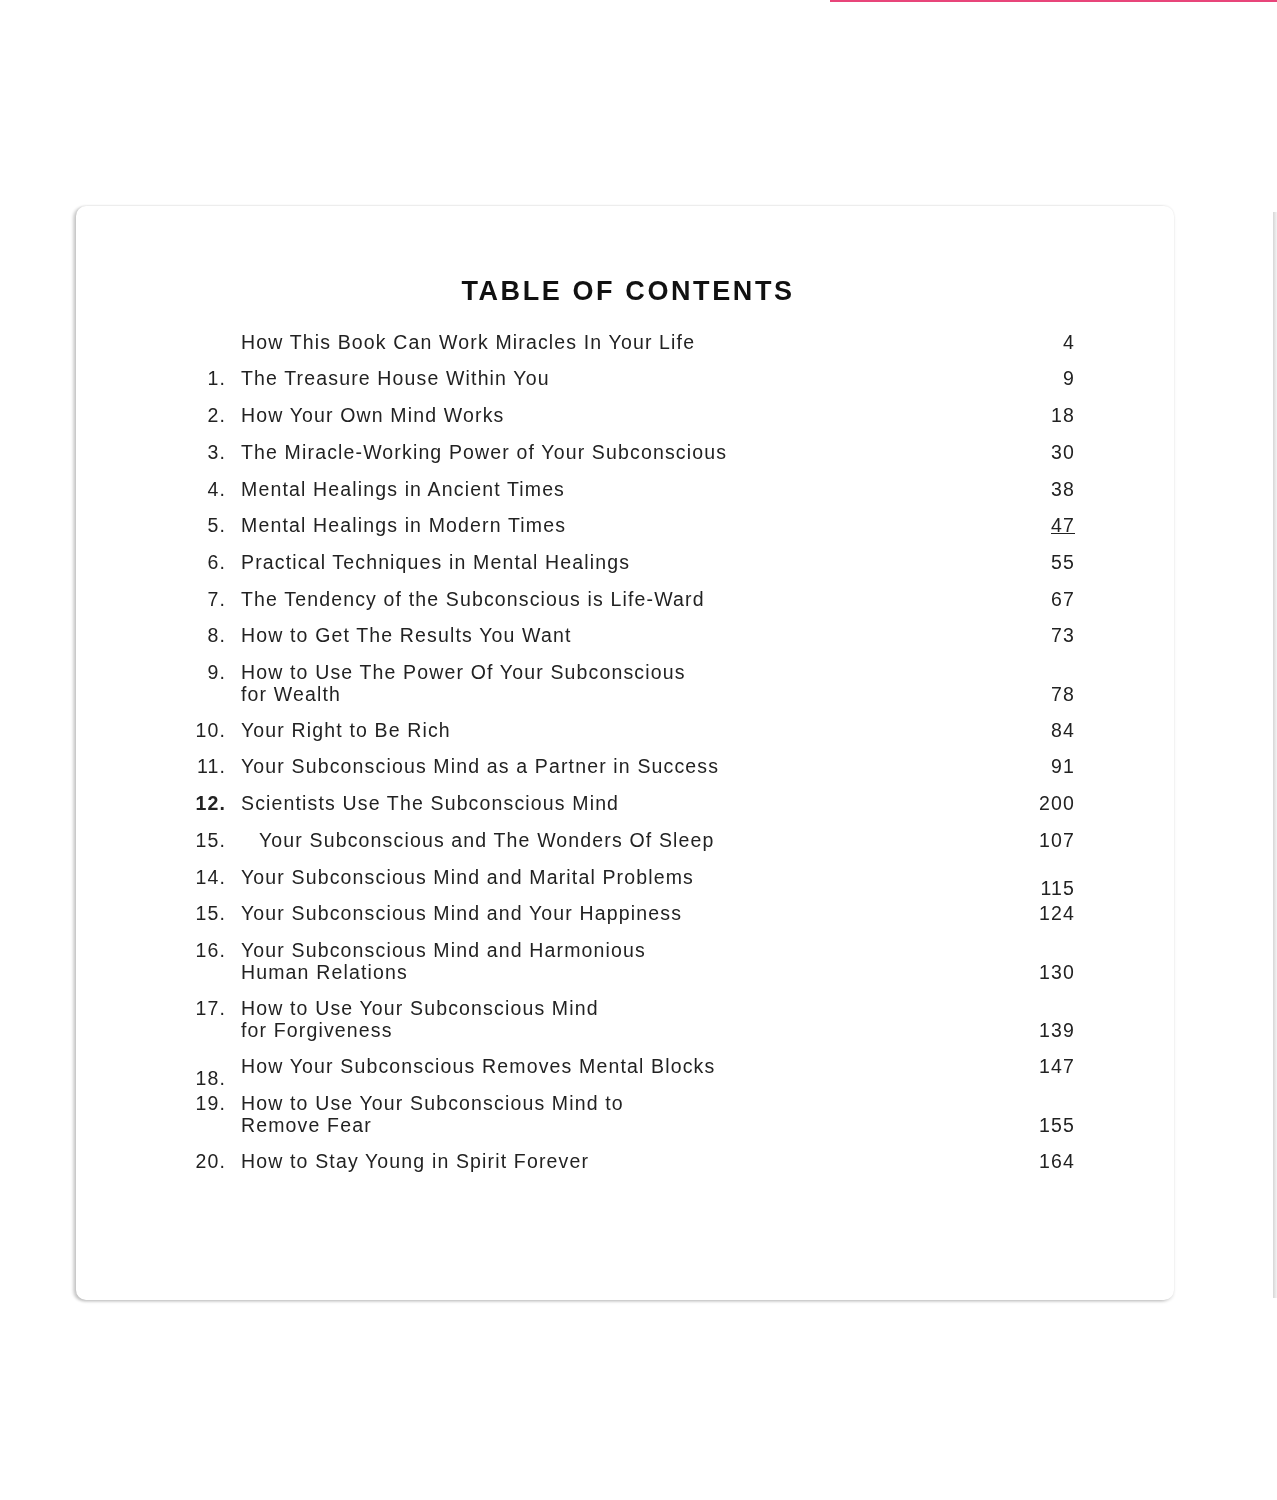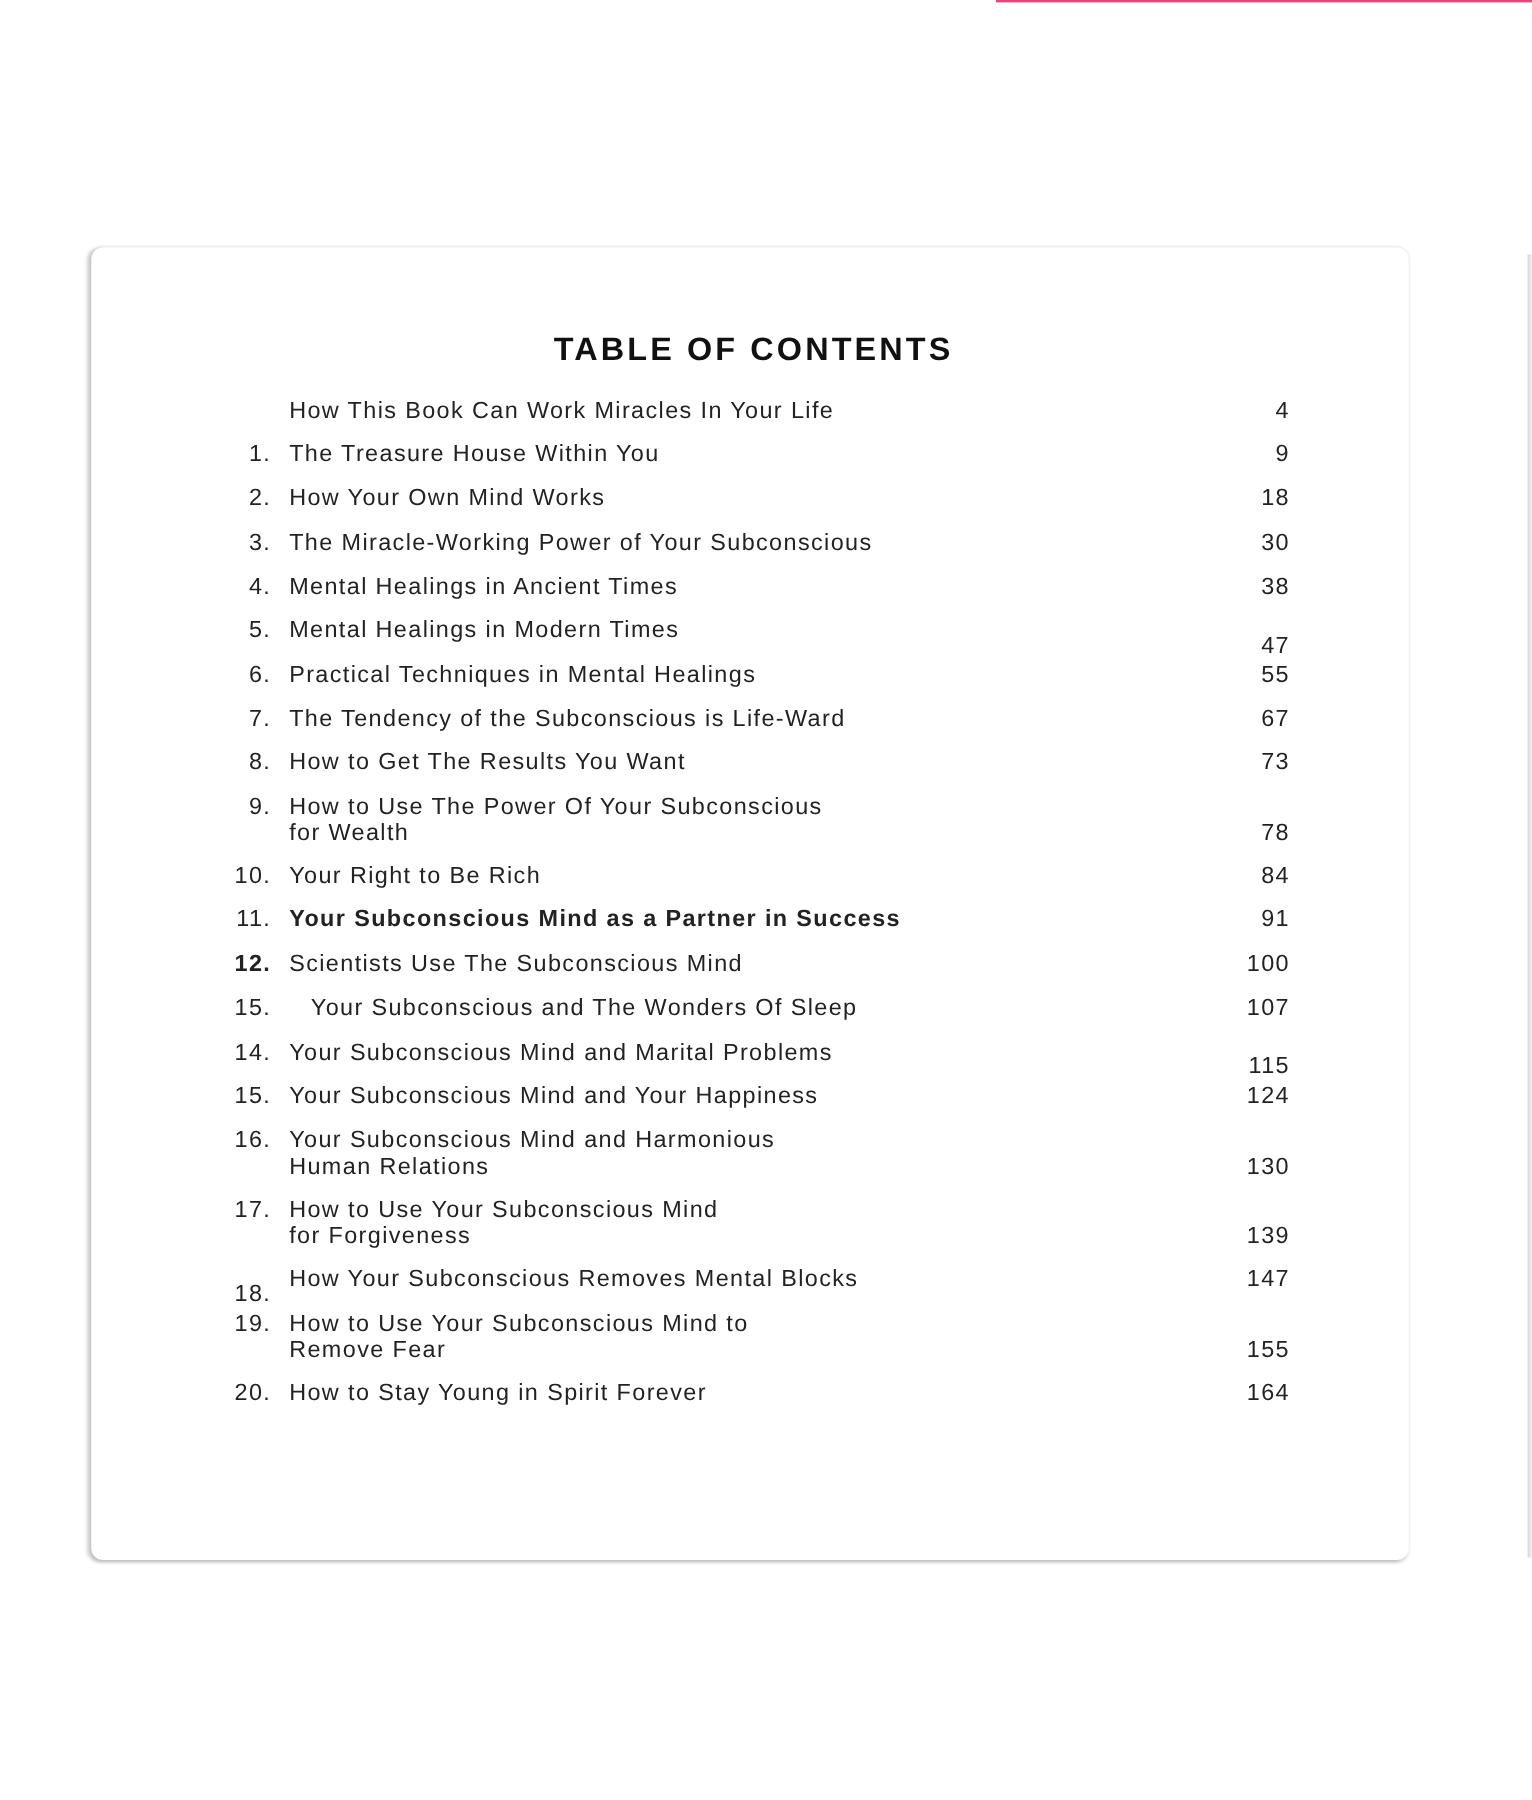--- a/index.html
+++ b/index.html
@@ -64,21 +64,21 @@
       <span class="toc-page" style="top: 0px; line-height: 22px;">30</span>
     </div>
     <div class="toc-row" style="top: 478px;">
       <span class="toc-num" style="top: 0px; line-height: 22px;">4.</span>
       <span class="toc-text" style="top: 0px;">Mental Healings in Ancient Times</span>
       <span class="toc-page" style="top: 0px; line-height: 22px;">38</span>
     </div>
     <div class="toc-row" style="top: 514px;">
       <span class="toc-num" style="top: 0px; line-height: 22px;">5.</span>
       <span class="toc-text" style="top: 0px;">Mental Healings in Modern Times</span>
-      <span class="toc-page" style="top: 13px; line-height: 22px;">47</span>
+      <span class="toc-page" style="top: 0px; line-height: 22px; text-decoration: underline;">47</span>
     </div>
     <div class="toc-row" style="top: 551px;">
       <span class="toc-num" style="top: 0px; line-height: 22px;">6.</span>
       <span class="toc-text" style="top: 0px;">Practical Techniques in Mental Healings</span>
       <span class="toc-page" style="top: 0px; line-height: 22px;">55</span>
     </div>
     <div class="toc-row" style="top: 588px;">
       <span class="toc-num" style="top: 0px; line-height: 22px;">7.</span>
       <span class="toc-text" style="top: 0px;">The Tendency of the Subconscious is Life-Ward</span>
       <span class="toc-page" style="top: 0px; line-height: 22px;">67</span>
@@ -94,27 +94,27 @@
       <span class="toc-text" style="top: 22px;">for Wealth</span>
       <span class="toc-page" style="top: 22px; line-height: 22px;">78</span>
     </div>
     <div class="toc-row" style="top: 719px;">
       <span class="toc-num" style="top: 0px; line-height: 22px;">10.</span>
       <span class="toc-text" style="top: 0px;">Your Right to Be Rich</span>
       <span class="toc-page" style="top: 0px; line-height: 22px;">84</span>
     </div>
     <div class="toc-row" style="top: 755px;">
       <span class="toc-num" style="top: 0px; line-height: 22px;">11.</span>
-      <span class="toc-text" style="top: 0px; font-weight: bold;">Your Subconscious Mind as a Partner in Success</span>
+      <span class="toc-text" style="top: 0px;">Your Subconscious Mind as a Partner in Success</span>
       <span class="toc-page" style="top: 0px; line-height: 22px;">91</span>
     </div>
     <div class="toc-row" style="top: 792px;">
       <span class="toc-num" style="top: 0px; line-height: 22px; font-weight: bold;">12.</span>
       <span class="toc-text" style="top: 0px;">Scientists Use The Subconscious Mind</span>
-      <span class="toc-page" style="top: 0px; line-height: 22px;">100</span>
+      <span class="toc-page" style="top: 0px; line-height: 22px;">200</span>
     </div>
     <div class="toc-row" style="top: 829px;">
       <span class="toc-num" style="top: 0px; line-height: 22px;">15.</span>
       <span class="toc-text" style="top: 0px; margin-left: 18px;">Your Subconscious and The Wonders Of Sleep</span>
       <span class="toc-page" style="top: 0px; line-height: 22px;">107</span>
     </div>
     <div class="toc-row" style="top: 866px;">
       <span class="toc-num" style="top: 0px; line-height: 22px;">14.</span>
       <span class="toc-text" style="top: 0px;">Your Subconscious Mind and Marital Problems</span>
       <span class="toc-page" style="top: 0px; line-height: 22px; margin-top: 11px;">115</span>

